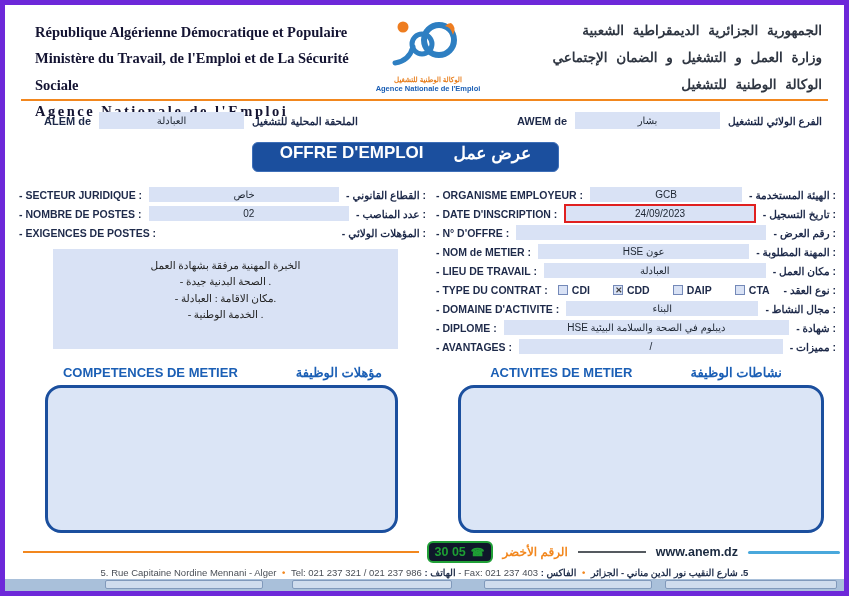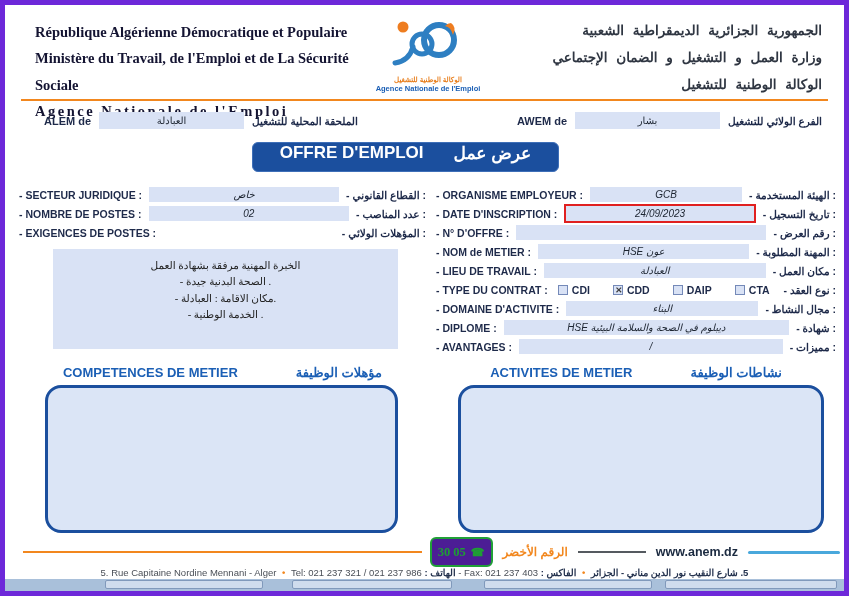--- a/index.html
+++ b/index.html
@@ -33,21 +33,21 @@
             border:1px solid #3e6fb8; border-radius:6px; color:#fff; display:flex;
             align-items:flex-start; justify-content:center; gap:30px;
             font-size:17px; font-weight:bold; }
   
   .form { display:flex; padding:4px 8px 0 14px; gap:10px; }
   .col-l { width:407px; }
   .col-r { flex:1; }
   .frow { display:flex; align-items:center; height:19px; font-size:10.5px;
           font-weight:bold; color:#1e2a4a; }
   .frow .fr { white-space:nowrap; }
-  .frow .fld { flex:1; margin:0 7px; height:15px; line-height:15px;font-style:italic; }
+  .frow .fld { flex:1; margin:0 7px; height:15px; line-height:15px; }
   .frow .spacer { flex:1; margin:0 7px; }
   .frow .ar { white-space:nowrap; font-size:10.5px; margin-left:auto; }
   .annot-red { border:2px solid #e02020; height:19px !important; line-height:15px; }
   .req-box { margin:7px 28px 0 34px; height:100px; background:#d9e2f5;
              text-align:center; padding-top:9px; font-size:10.5px; line-height:1.55;
              color:#222; font-family:"Liberation Serif", serif; }
   .opts { flex:1; display:flex; align-items:center; justify-content:space-between;
           margin:0 14px 0 10px; }
   .opt { display:flex; align-items:center; gap:4px; }
   .cb { width:10px; height:10px; background:#d9e2f5; border:1px solid #7489b8;
@@ -58,23 +58,23 @@
   .sections { display:flex; padding:9px 8px 0 14px; gap:10px; }
   .sec-l { width:407px; } .sec-r { flex:1; }
   .sec-hdr { display:flex; justify-content:center; gap:58px; color:#1b5fb5;
              font-weight:bold; font-size:13px; margin-bottom:5px; }
   .sec-box { height:148px; background:#dbe5f6; border:3px solid #1b4f9e; border-radius:16px; }
   .sec-l .sec-box { margin:0 28px 0 26px; }
   .sec-r .sec-box { margin:0 12px 0 22px; }
   
   .webrow { display:flex; align-items:center; margin-top:9px; padding:0 4px 0 18px; height:20px; }
   .oline { flex:1; height:2px; background:#f2871e; margin-right:8px; }
-  .greenbox { border:2px solid #21a038; border-radius:6px; padding:0 6px; height:30px;
+  .greenbox { border:2px solid #21a038; border-radius:6px; padding:0 6px; height:22px;
               display:flex; align-items:center; gap:5px; color:#1e9e34;
-              font-weight:bold; font-size:12.5px; background:#4c1d95;font-family:Liberation Serif, serif; }
+              font-weight:bold; font-size:12.5px; background:#0f172a; }
   .phone-ic { font-size:11px; }
   .green-lab { color:#f2871e; font-weight:bold; font-size:12px; margin:0 10px; }
   .dline { width:68px; height:2px; background:#555a60; margin-right:10px; }
   .site { font-weight:bold; font-size:12.5px; color:#1b2a40; margin-right:10px; }
   .bline { width:92px; height:3px; background:#49a8dc; border-radius:2px; }
   .addr { margin-top:5px; text-align:center; font-size:9.5px; color:#4a4f57; white-space:nowrap; }
   .addr .dot { color:#f2871e; font-weight:bold; margin:0 3px; }
   .addr .ar-part { color:#24324e; font-weight:bold; }
   
   .strip { position:absolute; left:0; right:0; bottom:0; height:12px; background:#a9c0da; }

